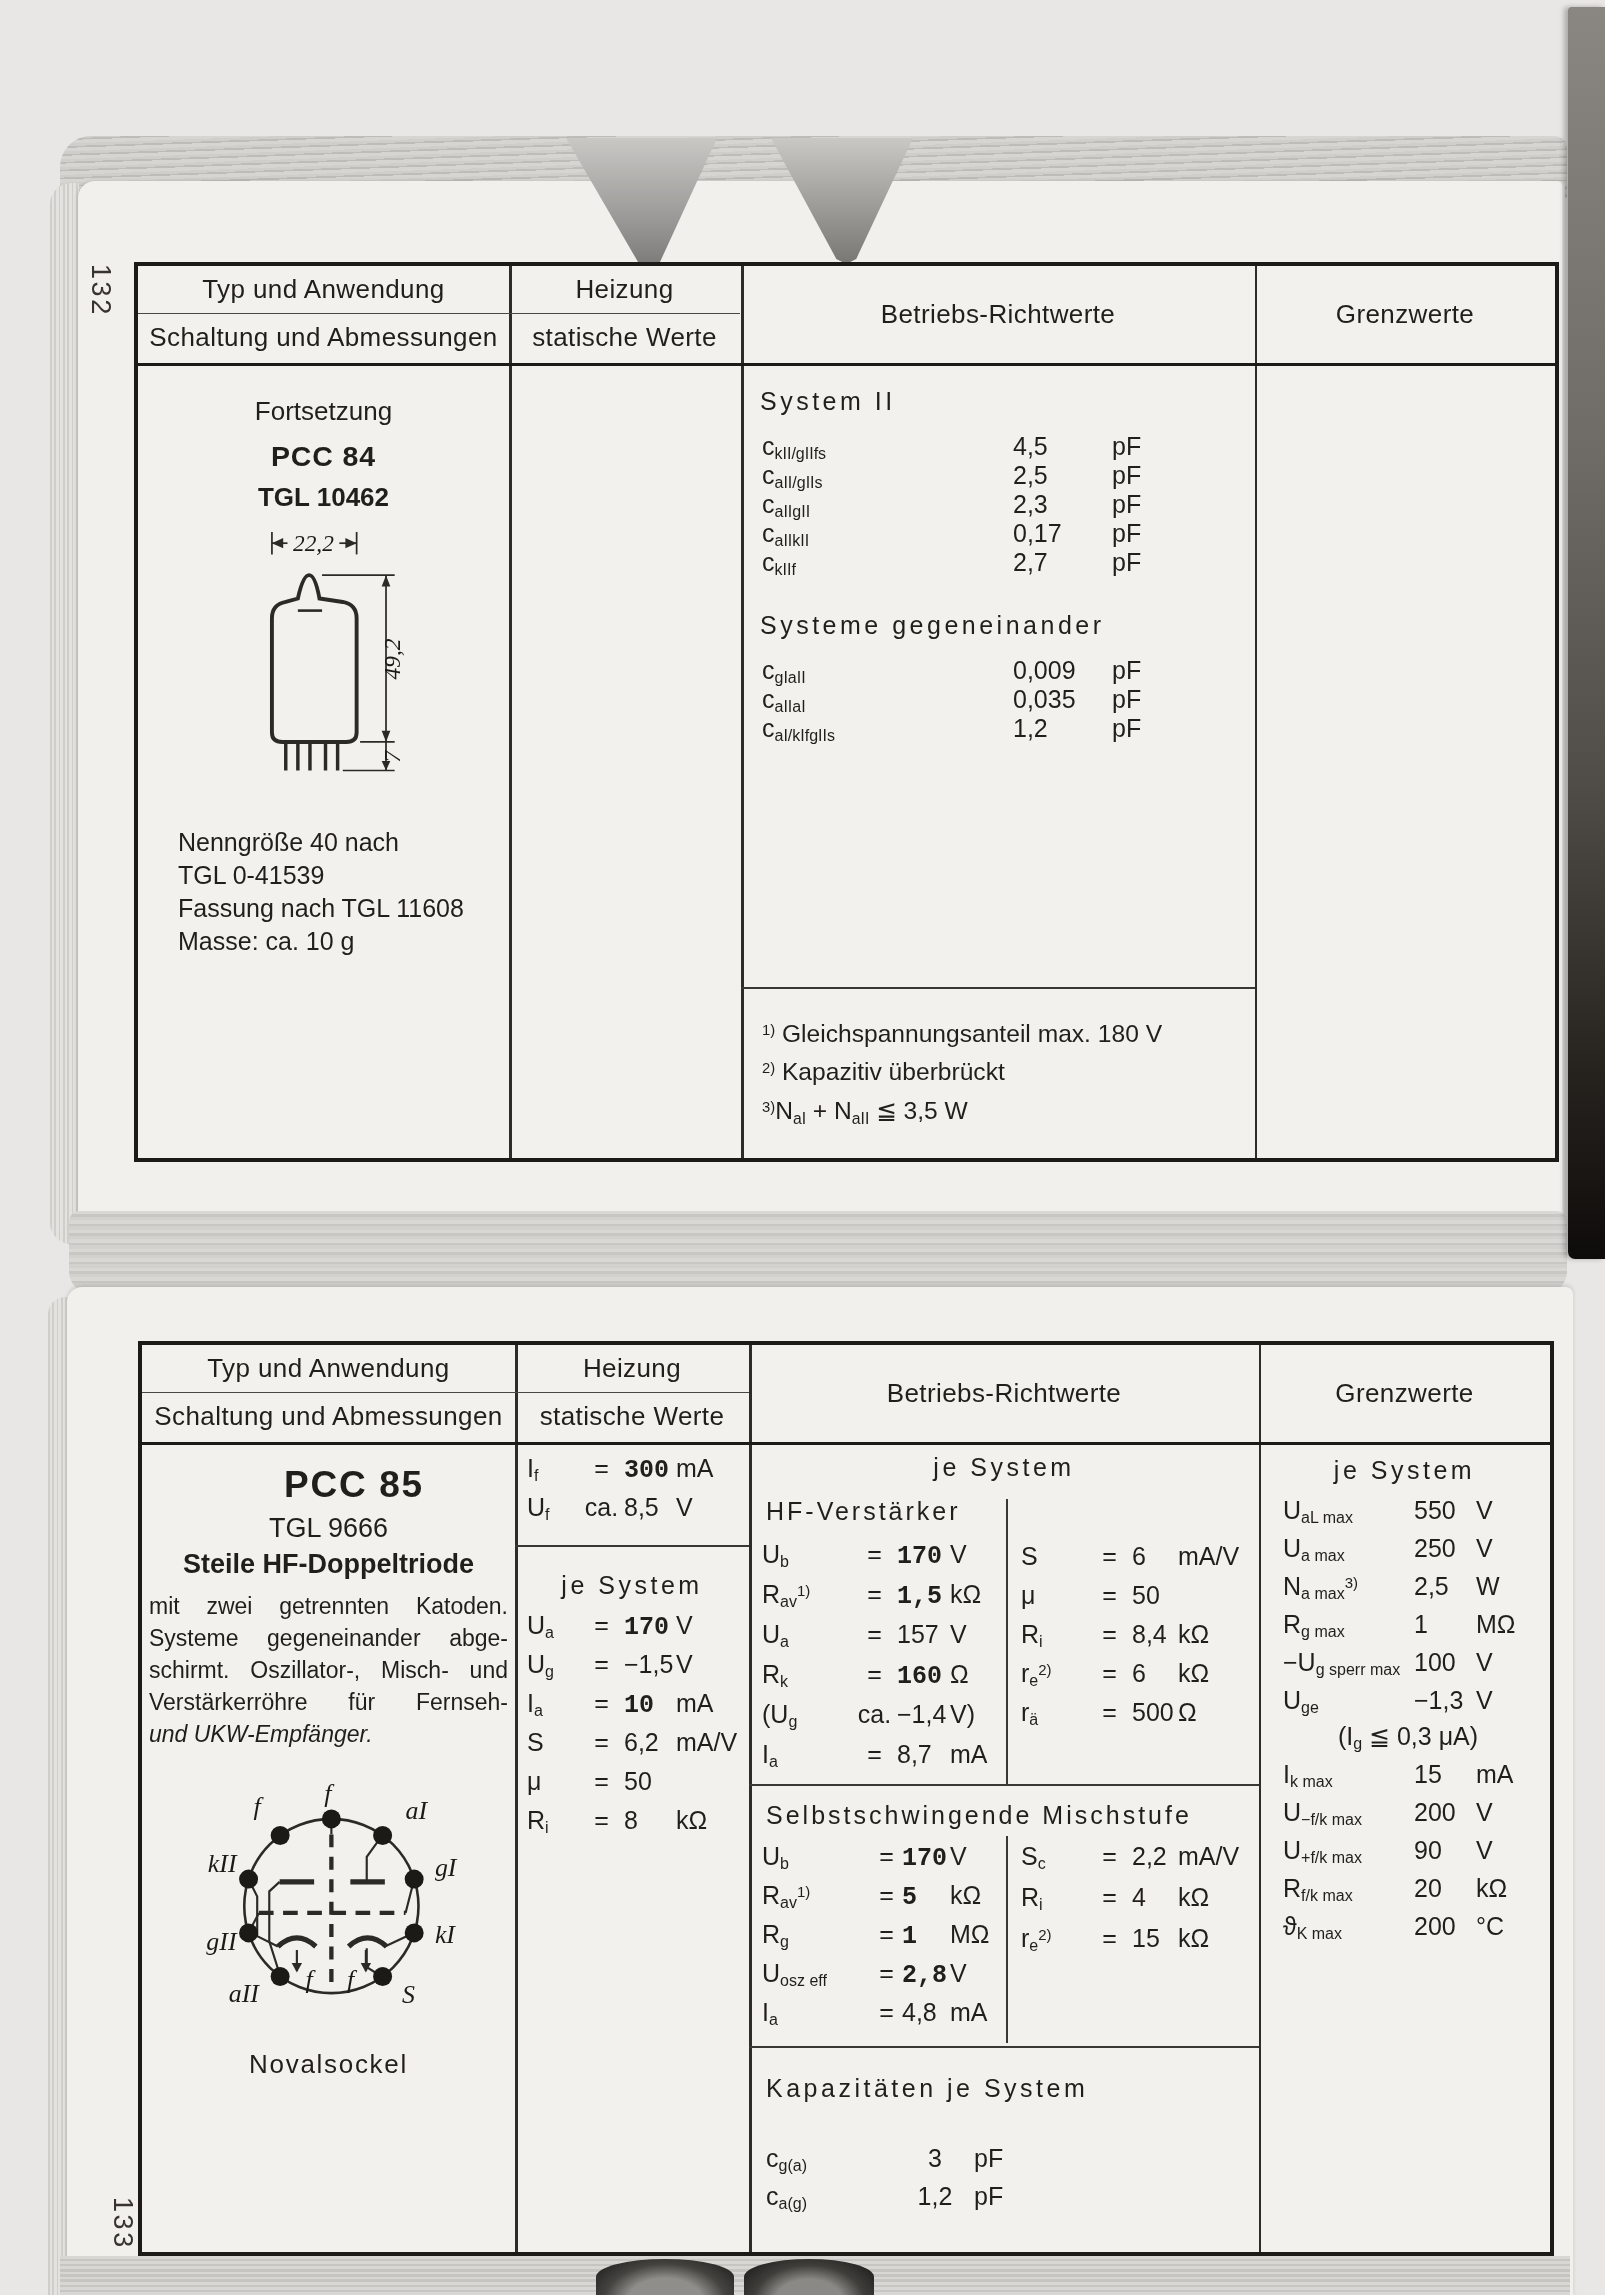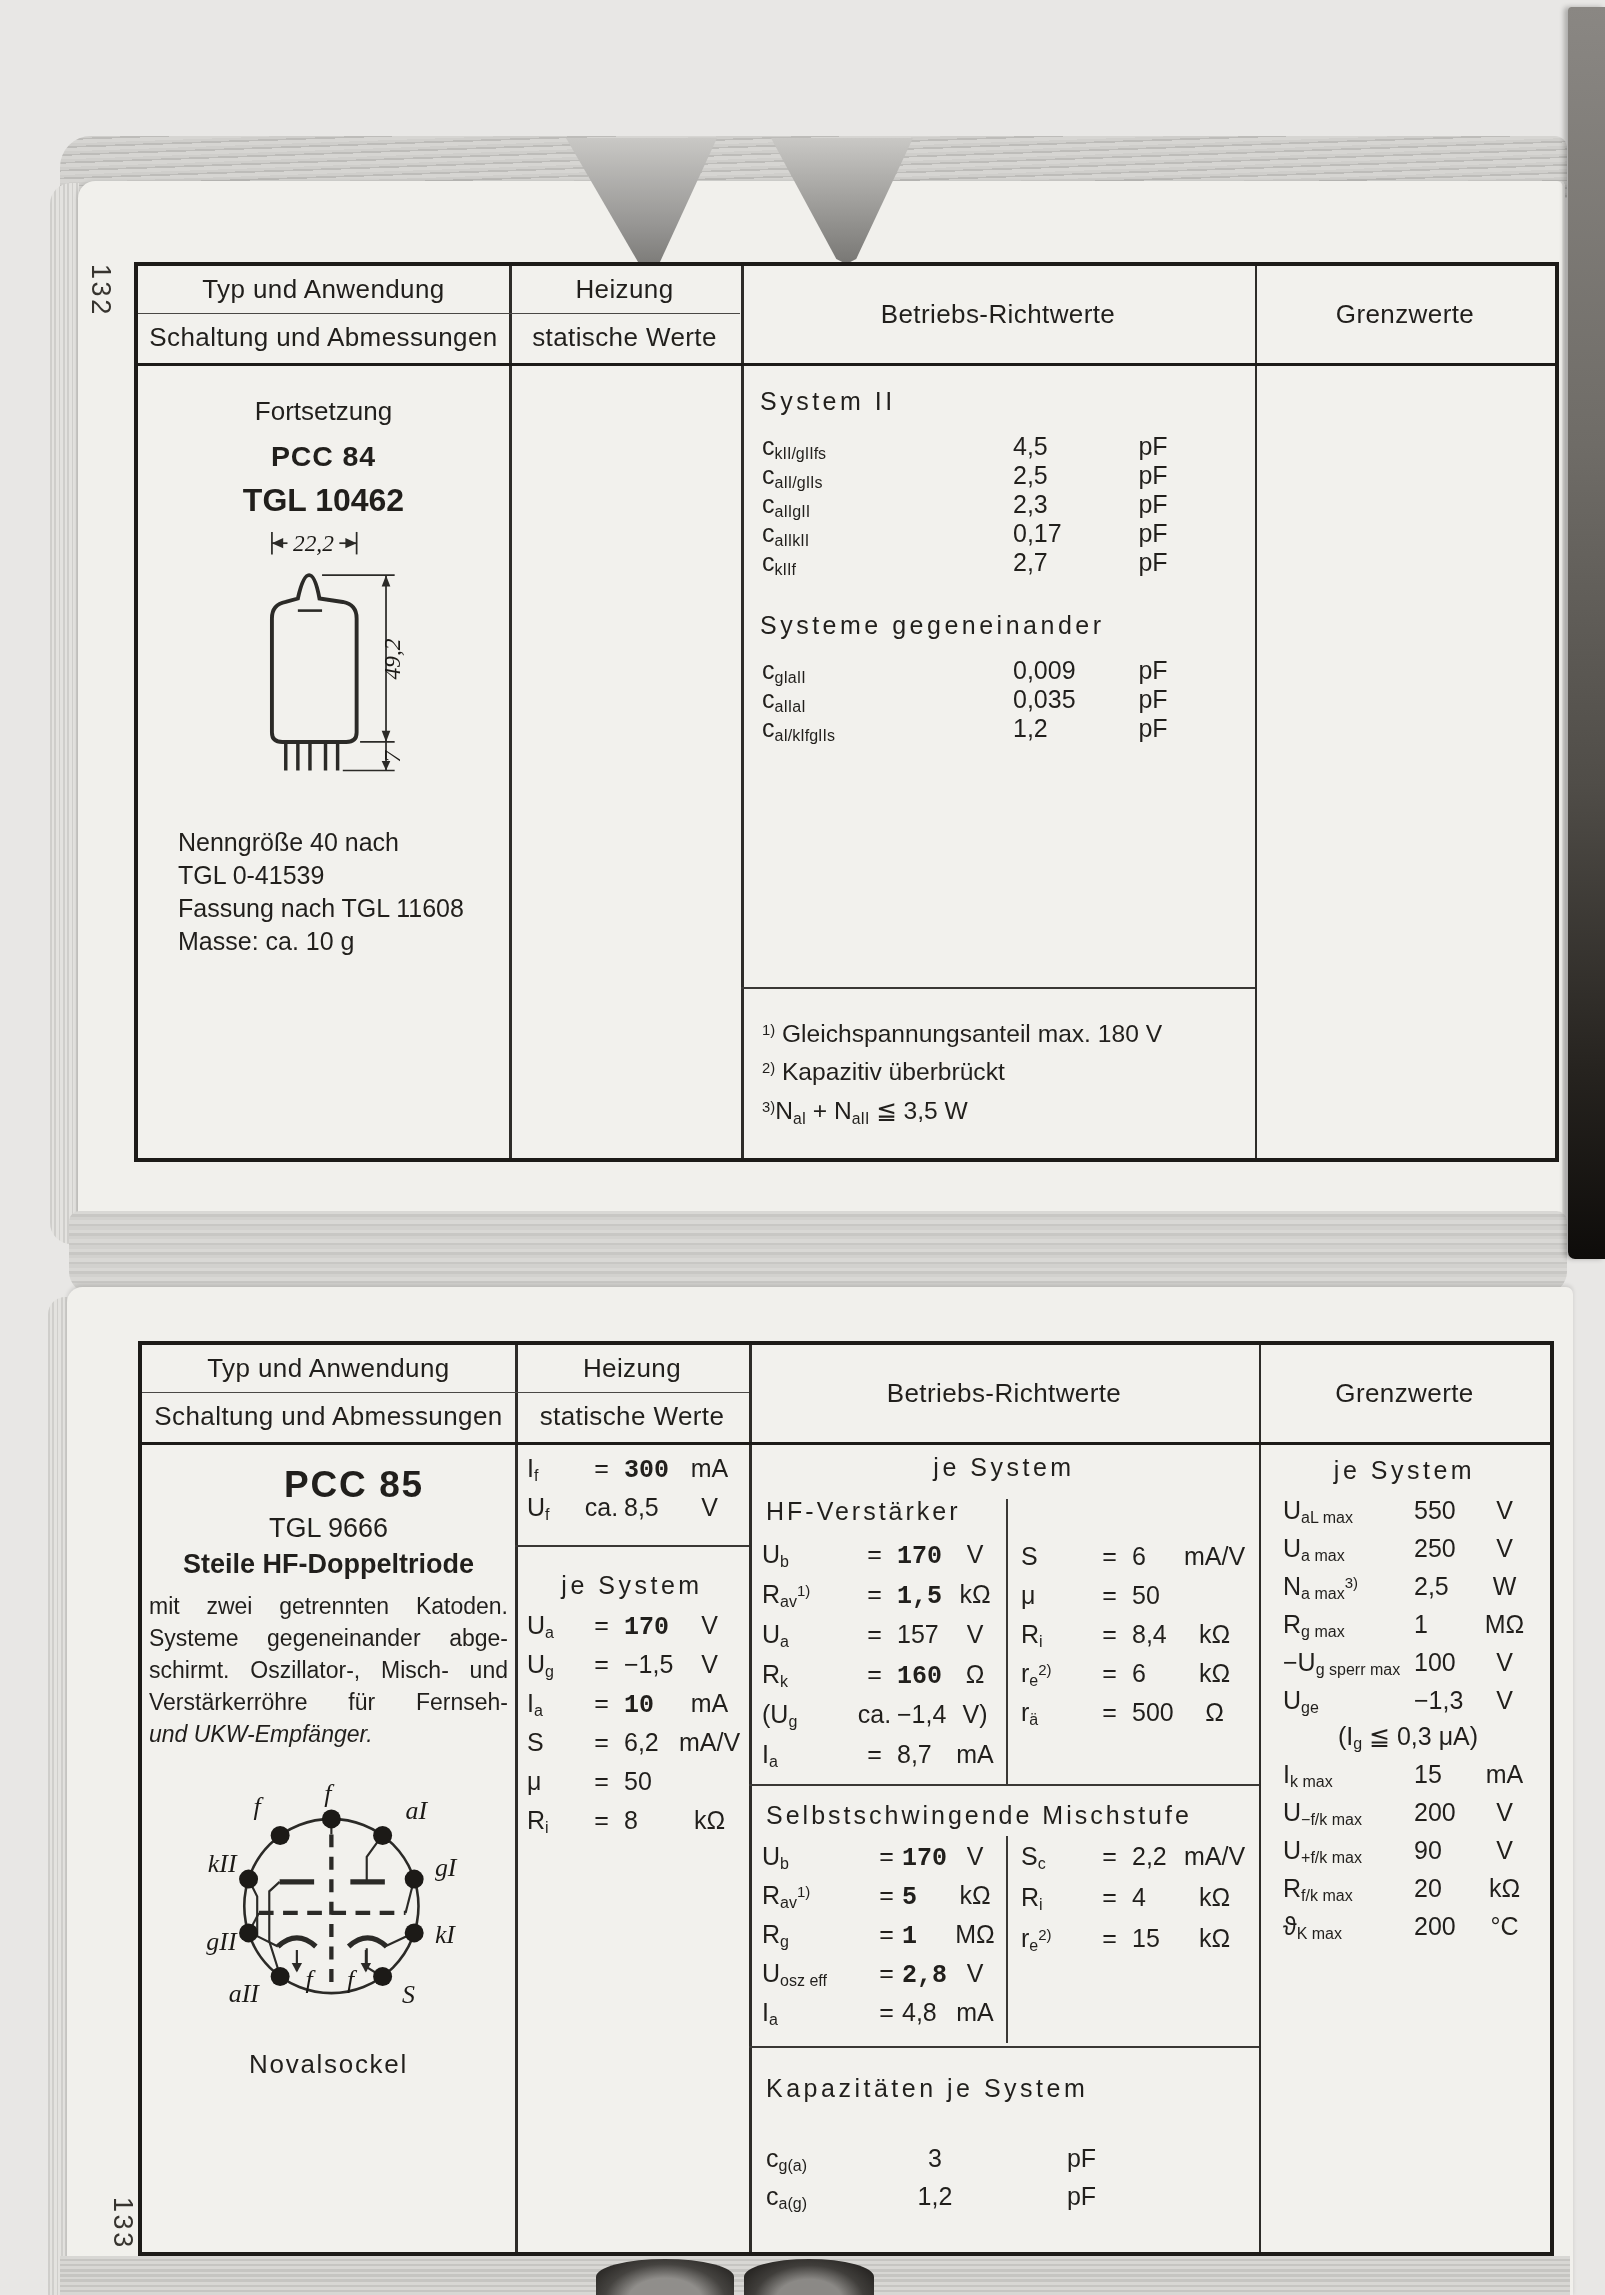--- a/index.html
+++ b/index.html
@@ -61,21 +61,21 @@
   .b{font-weight:700;}
 
   
   .rows{position:absolute;font-size:25px;}
   .prow{display:grid;align-items:baseline;}
   .lab{white-space:nowrap;}
   .sb{font-size:.64em;vertical-align:-0.27em;}
   .sp{font-size:.6em;vertical-align:.5em;}
   .rel{text-align:center;}
   .val{white-space:nowrap;}
-  .unit{text-align:center;white-space:nowrap;}
+  .unit{text-align:left;white-space:nowrap;}
   .prow.bold .val{font-weight:700;font-family:Liberation Mono, monospace;}
   .caprows .prow{grid-template-columns:1fr 0px 99px 82px;height:29px;}
   .heizrows .prow{grid-template-columns:52px 45px 1fr 67px;height:39px;}
   .hfleft .prow{grid-template-columns:90px 45px 1fr 50px;height:40px;}
   .hfright .prow{grid-template-columns:66px 45px 1fr 73px;height:39px;}
   .mischleft .prow{grid-template-columns:109px 31px 1fr 50px;height:39px;}
   .mischright .prow{grid-template-columns:66px 45px 1fr 73px;height:41px;}
   .grenzrows .prow{grid-template-columns:1fr 0px 62px 57px;height:38px;}
   .kaprows .prow{grid-template-columns:130px 0px 78px 1fr;height:38px;}
   .kaprows .val{text-align:center;}
@@ -126,21 +126,21 @@
       <div class="hcell" style="left:603px;width:514px;">
         <div class="hone">Betriebs-Richtwerte</div>
       </div>
       <div class="hcell" style="left:1117px;width:300px;">
         <div class="hone">Grenzwerte</div>
       </div>
     </div>
 
     <div class="abs ctr" style="left:0;width:371px;top:130px;font-size:26px;">Fortsetzung</div>
     <div class="abs ctr b" style="left:0;width:371px;top:174px;font-size:28.5px;letter-spacing:0.9px;">PCC 84</div>
-    <div class="abs ctr b" style="left:0;width:371px;top:216px;font-size:32px;">TGL 10462</div>
+    <div class="abs ctr b" style="left:0;width:371px;top:216px;font-size:26px;">TGL 10462</div>
 
     <svg class="abs" style="left:108px;top:259px;" width="242" height="268" viewBox="0 0 280 310">
       <g stroke="#2b2a27" fill="none">
         <line x1="30" y1="8" x2="30" y2="34" stroke-width="2"></line>
         <line x1="128" y1="8" x2="128" y2="34" stroke-width="2"></line>
         <line x1="30" y1="21" x2="48" y2="21" stroke-width="2"></line>
         <line x1="108" y1="21" x2="128" y2="21" stroke-width="2"></line>
         <path d="M30,21 l13,-6 v12 z" fill="#2b2a27" stroke="none"></path>
         <path d="M128,21 l-13,-6 v12 z" fill="#2b2a27" stroke="none"></path>
         <path d="M30,108 Q30,92 46,89 L60,85 Q66,58 73,58 Q80,58 85,85 L112,89 Q128,92 128,108 L128,240 Q128,251 116,251 L42,251 Q30,251 30,240 Z" stroke-width="4.5"></path>

